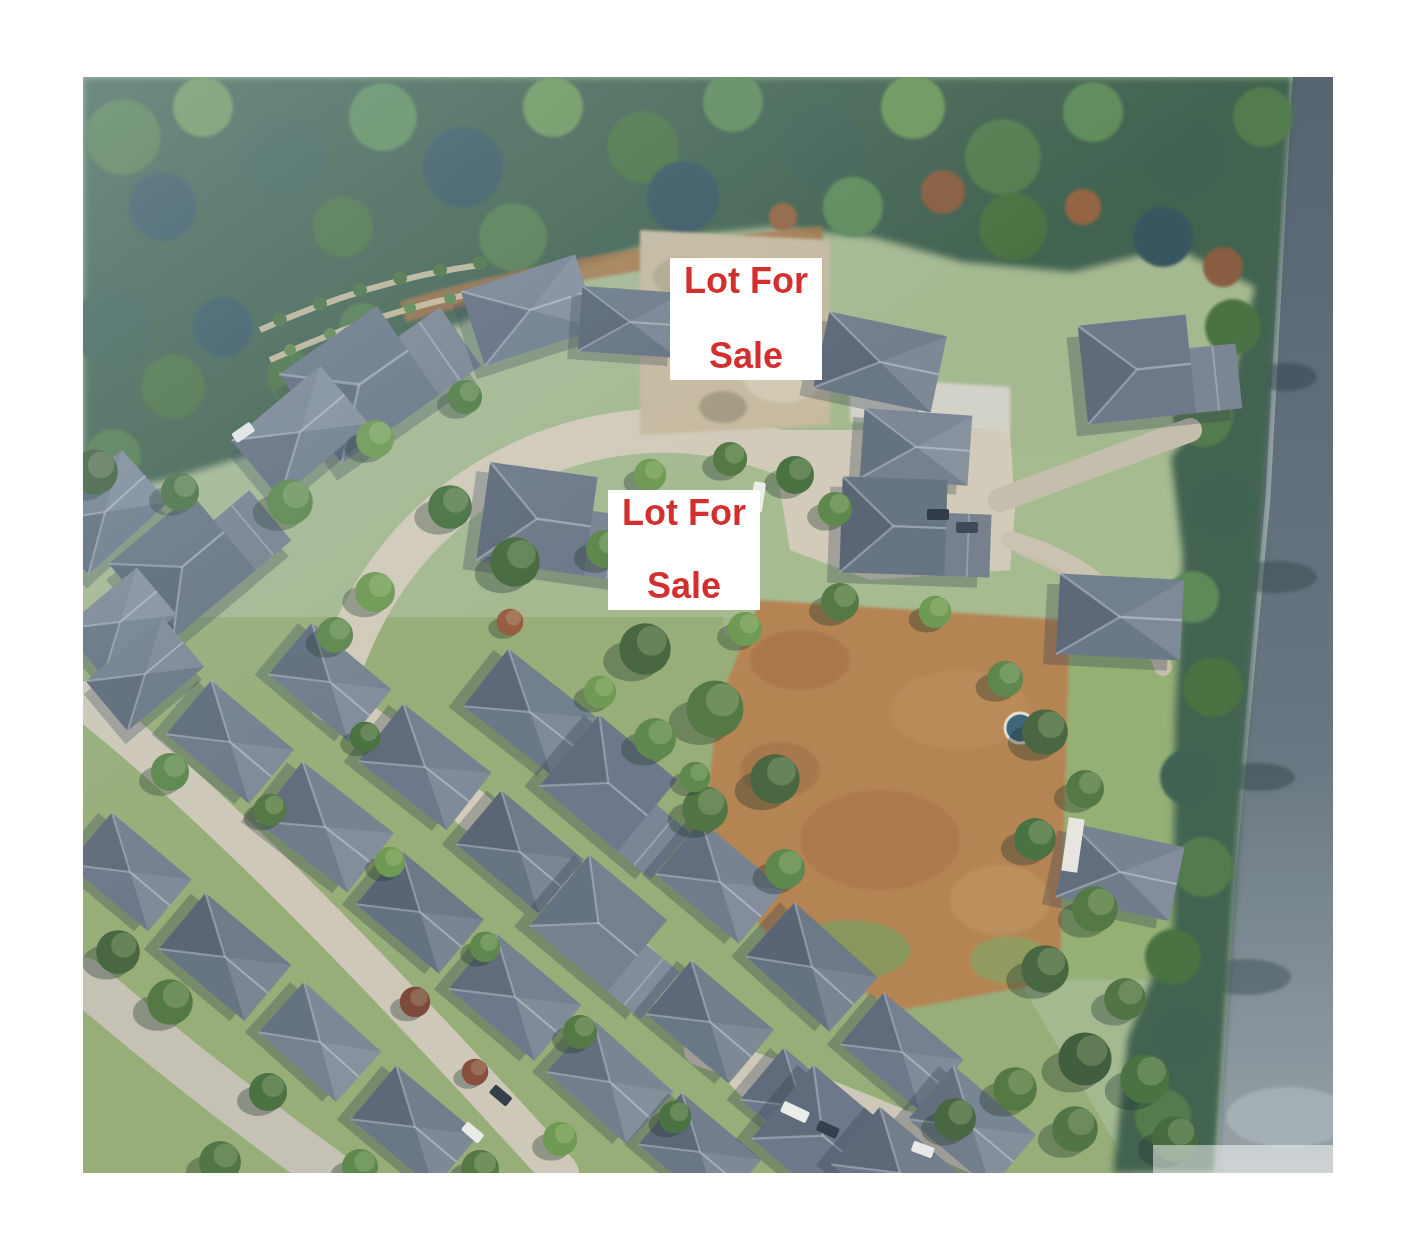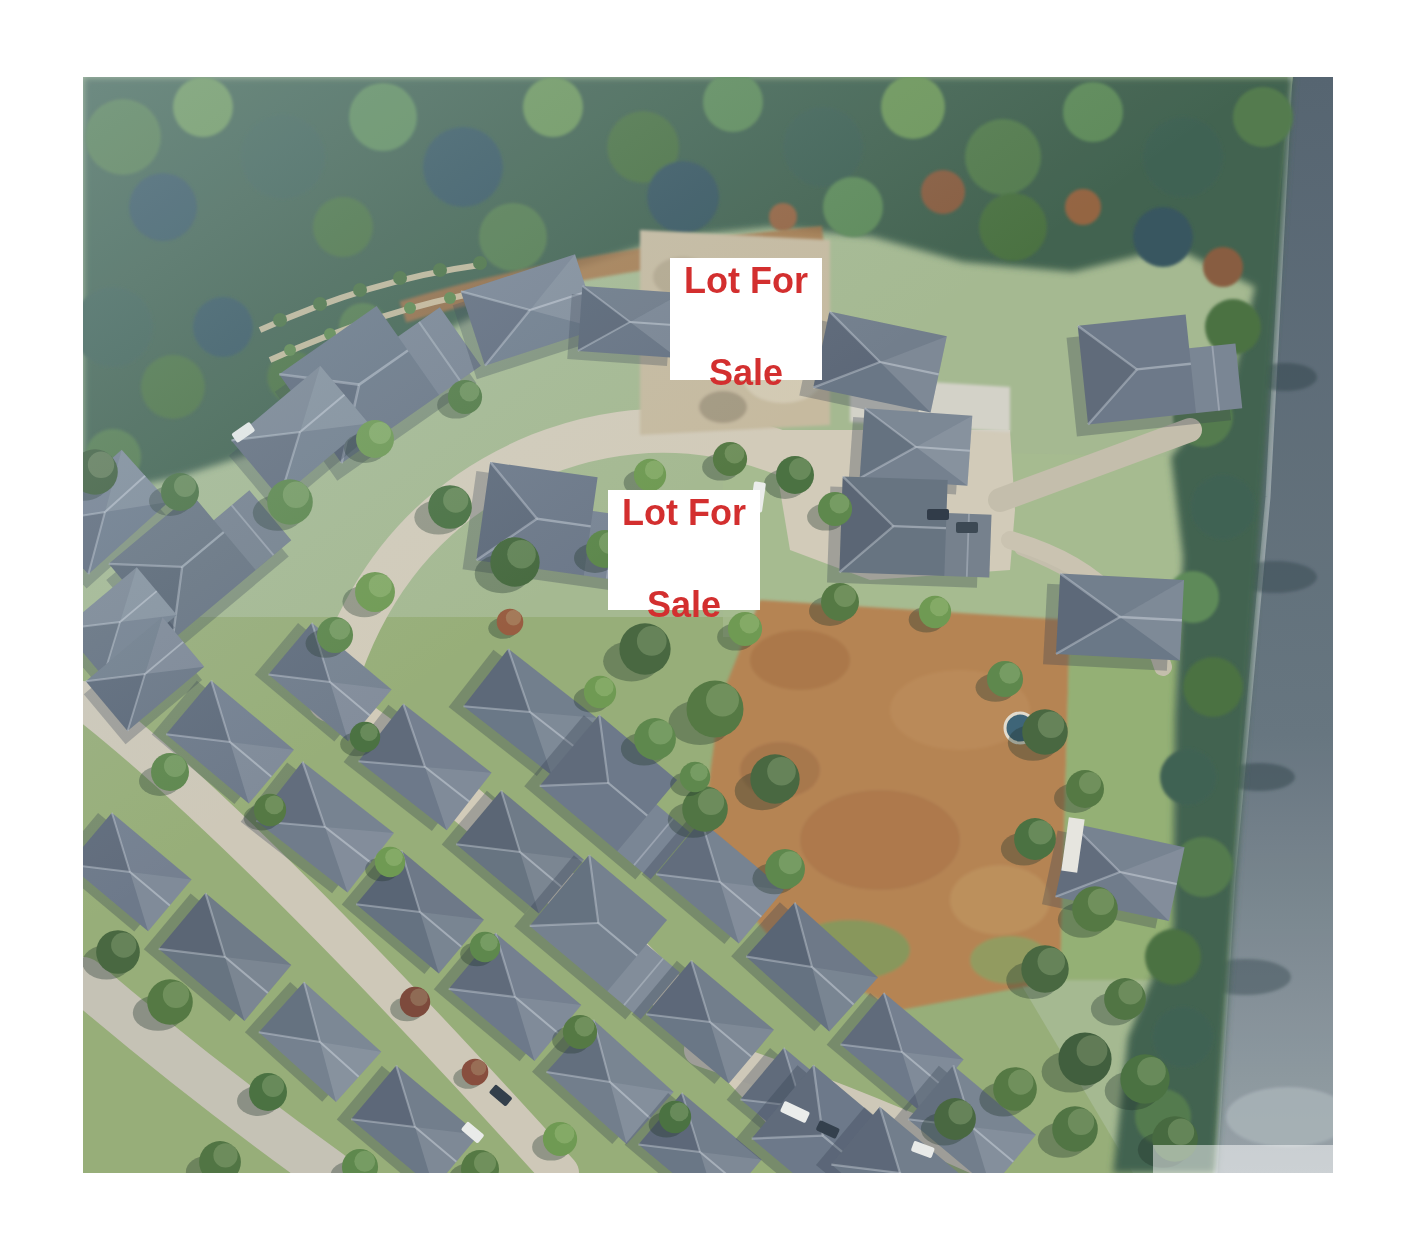--- a/index.html
+++ b/index.html
@@ -8,24 +8,24 @@
     background:var(--page-background,#ffffff);
     font-family:"Liberation Sans",sans-serif;
   }
   .photo{
     position:absolute;left:83px;top:77px;width:1250px;height:1096px;
     overflow:hidden;background:#a8bb90;
   }
   .photo svg{display:block;width:1250px;height:1096px;}
   .lot-label{
     position:absolute;display:flex;flex-direction:column;
-    justify-content:flex-start;align-items:center;text-align:center;
+    justify-content:space-between;align-items:center;text-align:center;
     background:var(--label-background,#ffffff);
     color:var(--accent,#d32f2f);
-    font-weight:bold;font-size:36px;line-height:1.3;gap:45px;
+    font-weight:bold;font-size:36px;line-height:1.3;
   }
   #lot-label-1{left:587px;top:181px;width:152px;height:122px;}
   #lot-label-2{left:525px;top:413px;width:152px;height:120px;}
 </style>
 </head>
 <body>
 
 <div class="photo">
   <svg viewBox="0 0 1250 1096" xmlns="http://www.w3.org/2000/svg">
     <defs>

